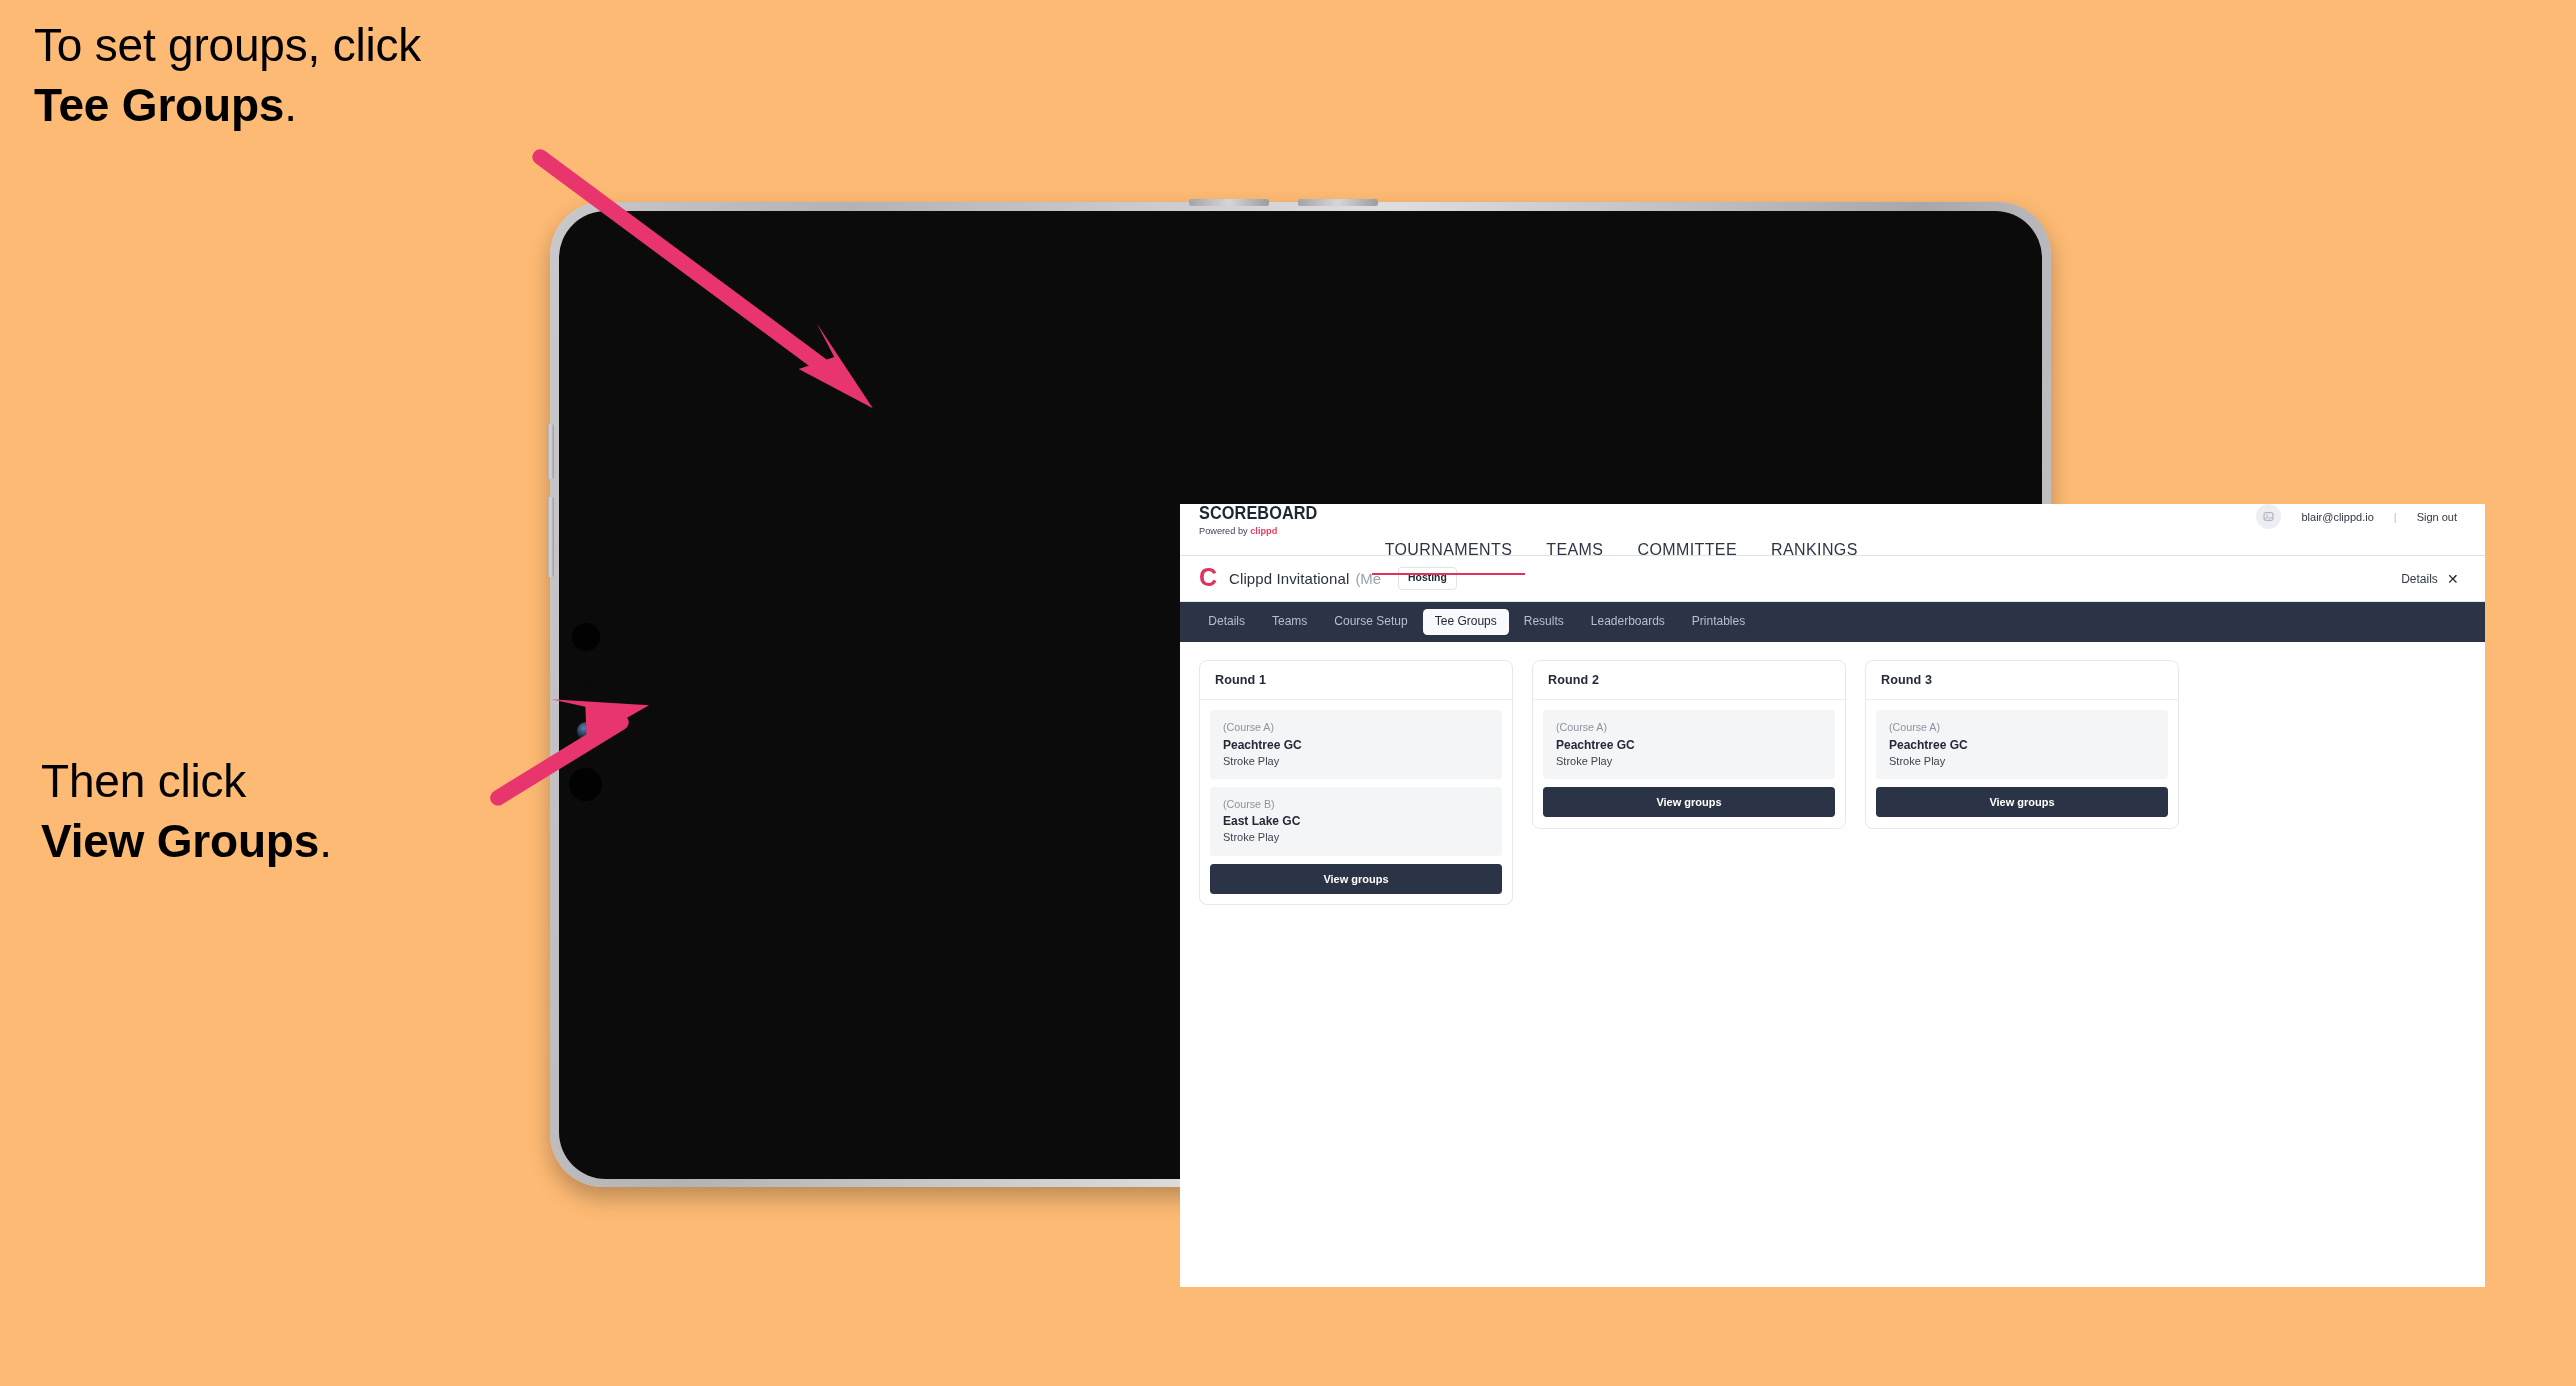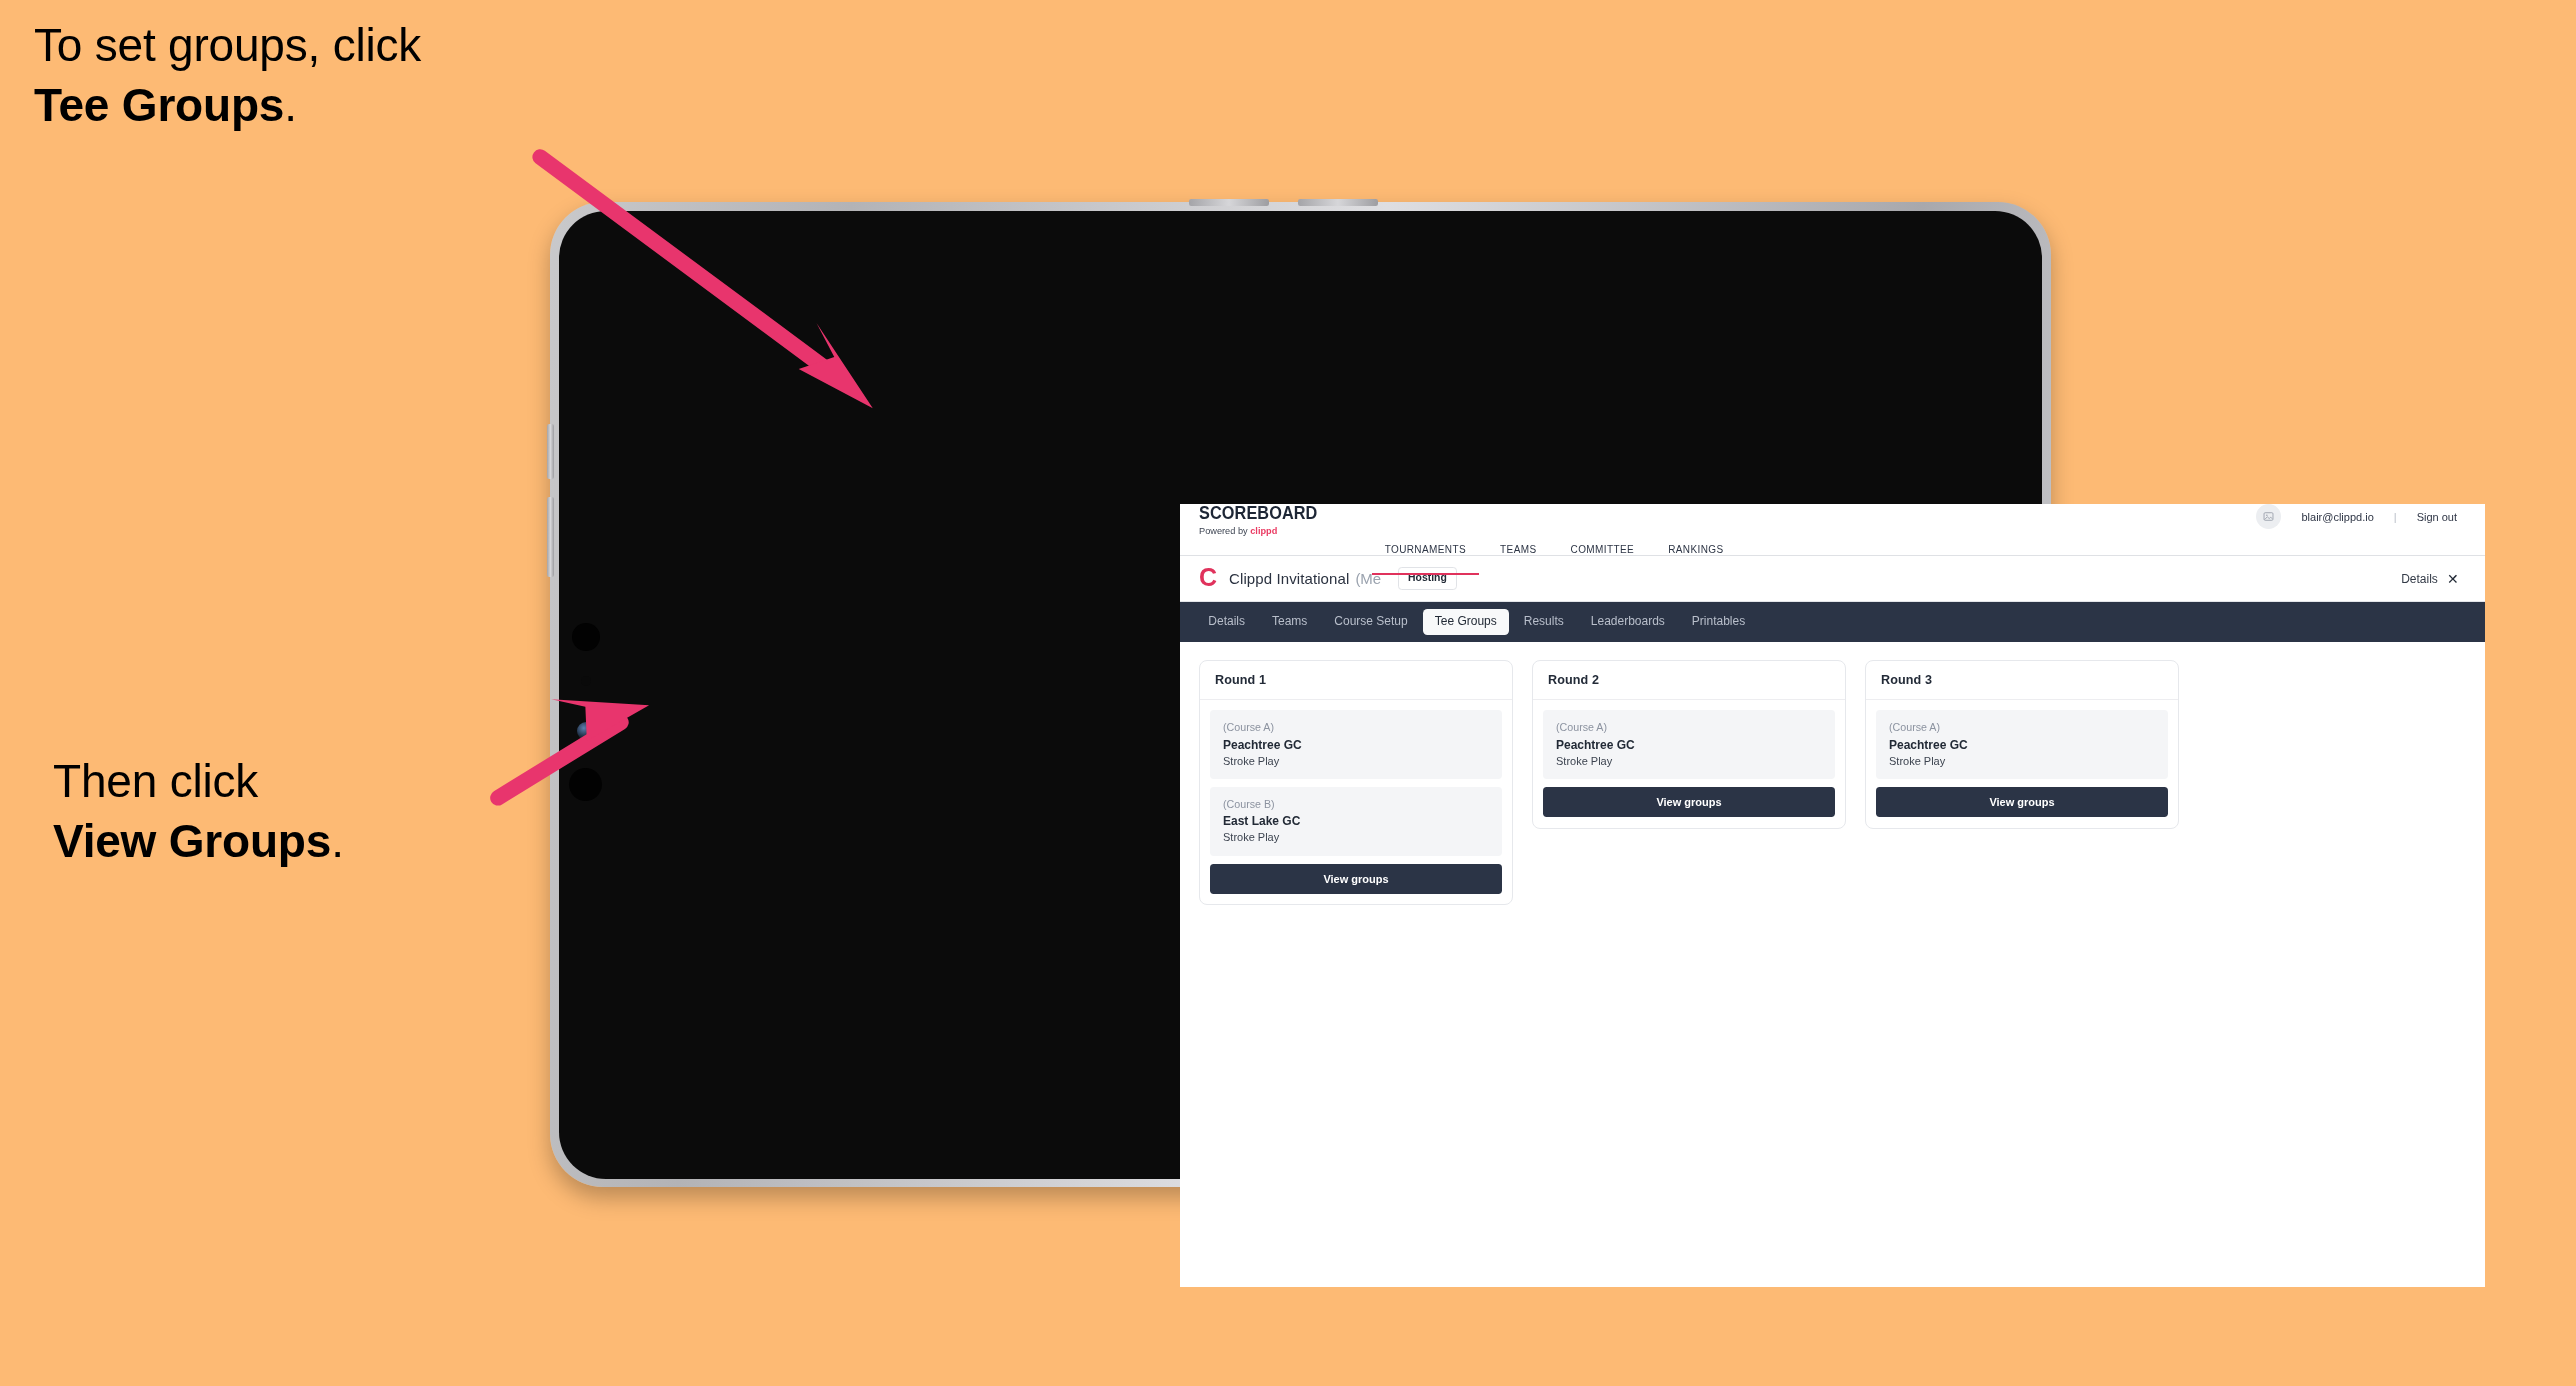--- a/index.html
+++ b/index.html
@@ -25,21 +25,21 @@
     color: #000000;
     font-family: "Liberation Sans", sans-serif;
     line-height: 1.30;
     letter-spacing: -0.2px;
   }
   .caption .line { display: block; white-space: nowrap; }
   .caption .reg  { font-weight: 400; font-size: 46px; }
   .caption .strong { font-weight: 700; font-size: 46px; }
 
   #caption-top  { left: 34px; top: 16.3px;  width: 667px; }
-  #caption-bot  { left: 41px; top: 752px; width: 667px; margin-left: 12px; }
+  #caption-bot  { left: 41px; top: 752px; width: 667px; }
 
   
   #tablet {
     position: absolute;
     left: 550px;
     top: 202px;
     width: 1501px;
     height: 985px;
     border-radius: 53px;
     background: linear-gradient(100deg,#c9c9cb 0%, #b3b3b6 18%, #dedee1 50%, #a8a8ac 82%, #cfcfd2 100%);
@@ -111,21 +111,21 @@
     transform: scaleX(0.96); transform-origin: left center;
   }
   #brand-sub .accent { color: #ea3a62; font-weight: 700; }
 
   #topnav-links { display: flex; align-items: center; height: 100%; gap: 0; }
   .topnav-link {
     position: relative;
     height: 100%;
     display: flex; align-items: center;
     padding: 0 17px;
-    font-size: 10px;
+    font-size: 16px;
     letter-spacing: 0.4px;
     color: #2d3545;
     cursor: pointer;
     white-space: nowrap;
     margin-top: 40px;
   }
   .topnav-link.active::after {
     content: "";
     position: absolute; left: 4.4px; right: 4.4px; bottom: 0;
     height: 2.2px; background: #e0325c;

